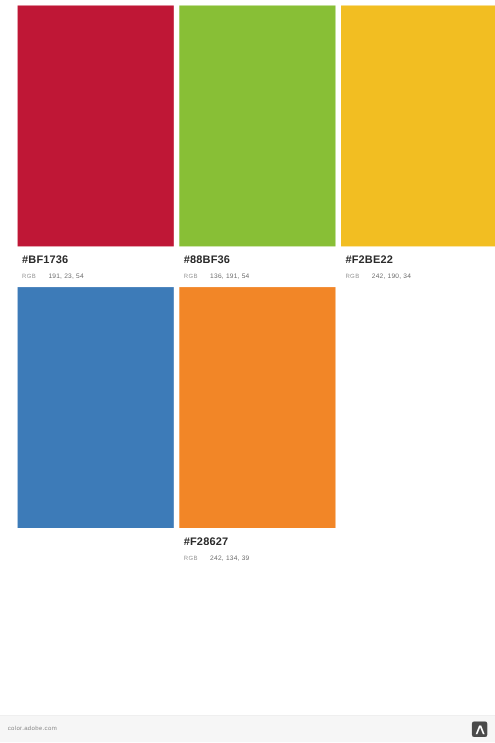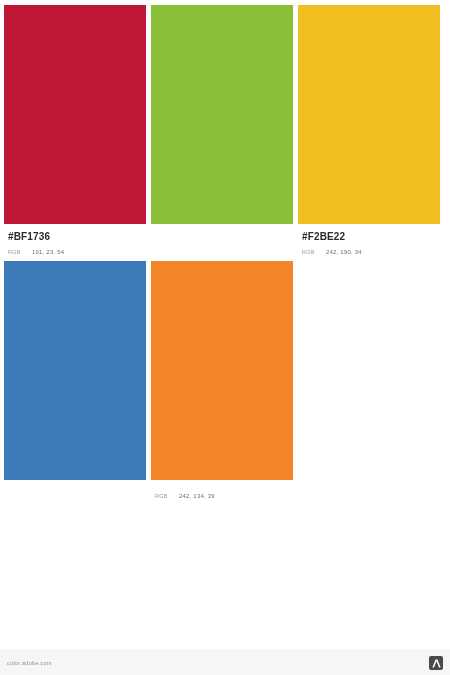--- a/index.html
+++ b/index.html
@@ -13,21 +13,21 @@
     font-family: "Liberation Sans", sans-serif;
     overflow: hidden;
     position: relative;
   }
 
   .palette {
     position: absolute;
     left: 0;
     top: 0;
     width: 450px;
-    padding: 5px 0 0 4px;
+    padding: 5px 0 0 16px;
     box-sizing: border-box;
   }
 
   .swatch-row {
     display: flex;
     gap: 5px;
     margin-bottom: 5px;
   }
 
   .swatch-cell {
@@ -124,20 +124,27 @@
         <div class="swatch-hex">#BF1736</div>
         <div class="swatch-rgb-line">
           <span class="swatch-rgb-label">RGB</span>
           <span class="swatch-rgb-value">191, 23, 54</span>
         </div>
       </div>
     </div>
 
     <div class="swatch-cell">
       <div class="swatch-chip" style="background:#88BF36;"></div>
+      <div class="swatch-meta">
+        <div class="swatch-hex">#88BF36</div>
+        <div class="swatch-rgb-line">
+          <span class="swatch-rgb-label">RGB</span>
+          <span class="swatch-rgb-value">136, 191, 54</span>
+        </div>
+      </div>
     </div>
 
     <div class="swatch-cell">
       <div class="swatch-chip" style="background:#F2BE22;"></div>
       <div class="swatch-meta">
         <div class="swatch-hex">#F2BE22</div>
         <div class="swatch-rgb-line">
           <span class="swatch-rgb-label">RGB</span>
           <span class="swatch-rgb-value">242, 190, 34</span>
         </div>
@@ -148,20 +155,21 @@
 
   <div class="swatch-row">
 
     <div class="swatch-cell">
       <div class="swatch-chip" style="background:#3D7BB8;"></div>
     </div>
 
     <div class="swatch-cell">
       <div class="swatch-chip" style="background:#F28627;"></div>
       <div class="swatch-meta">
+        <div class="swatch-hex">#F28627</div>
         <div class="swatch-rgb-line">
           <span class="swatch-rgb-label">RGB</span>
           <span class="swatch-rgb-value">242, 134, 39</span>
         </div>
       </div>
     </div>
 
     <div class="swatch-cell is-empty"></div>
 
   </div>

